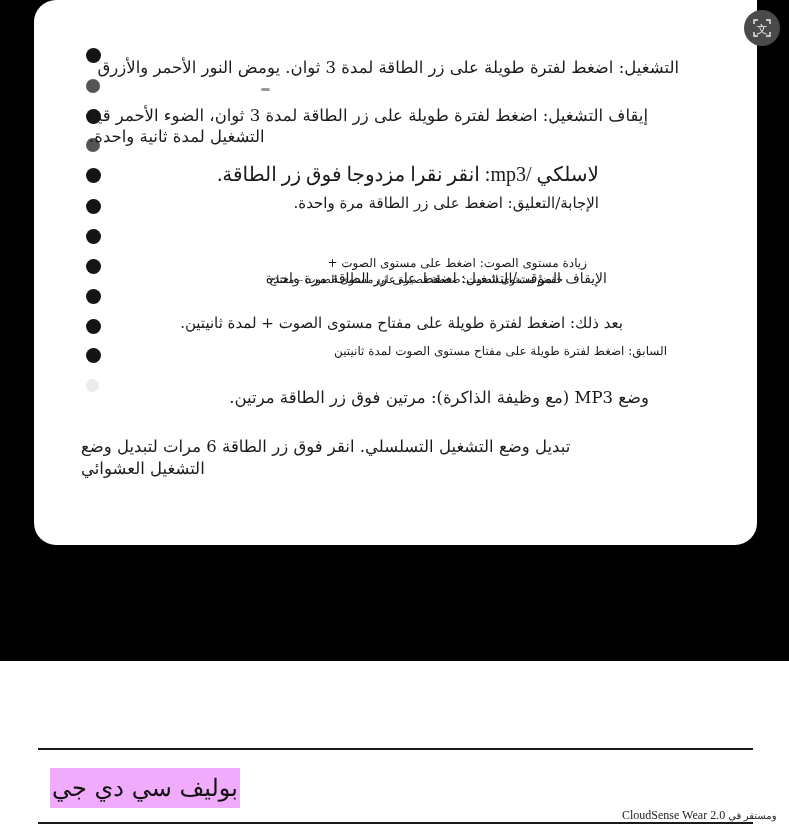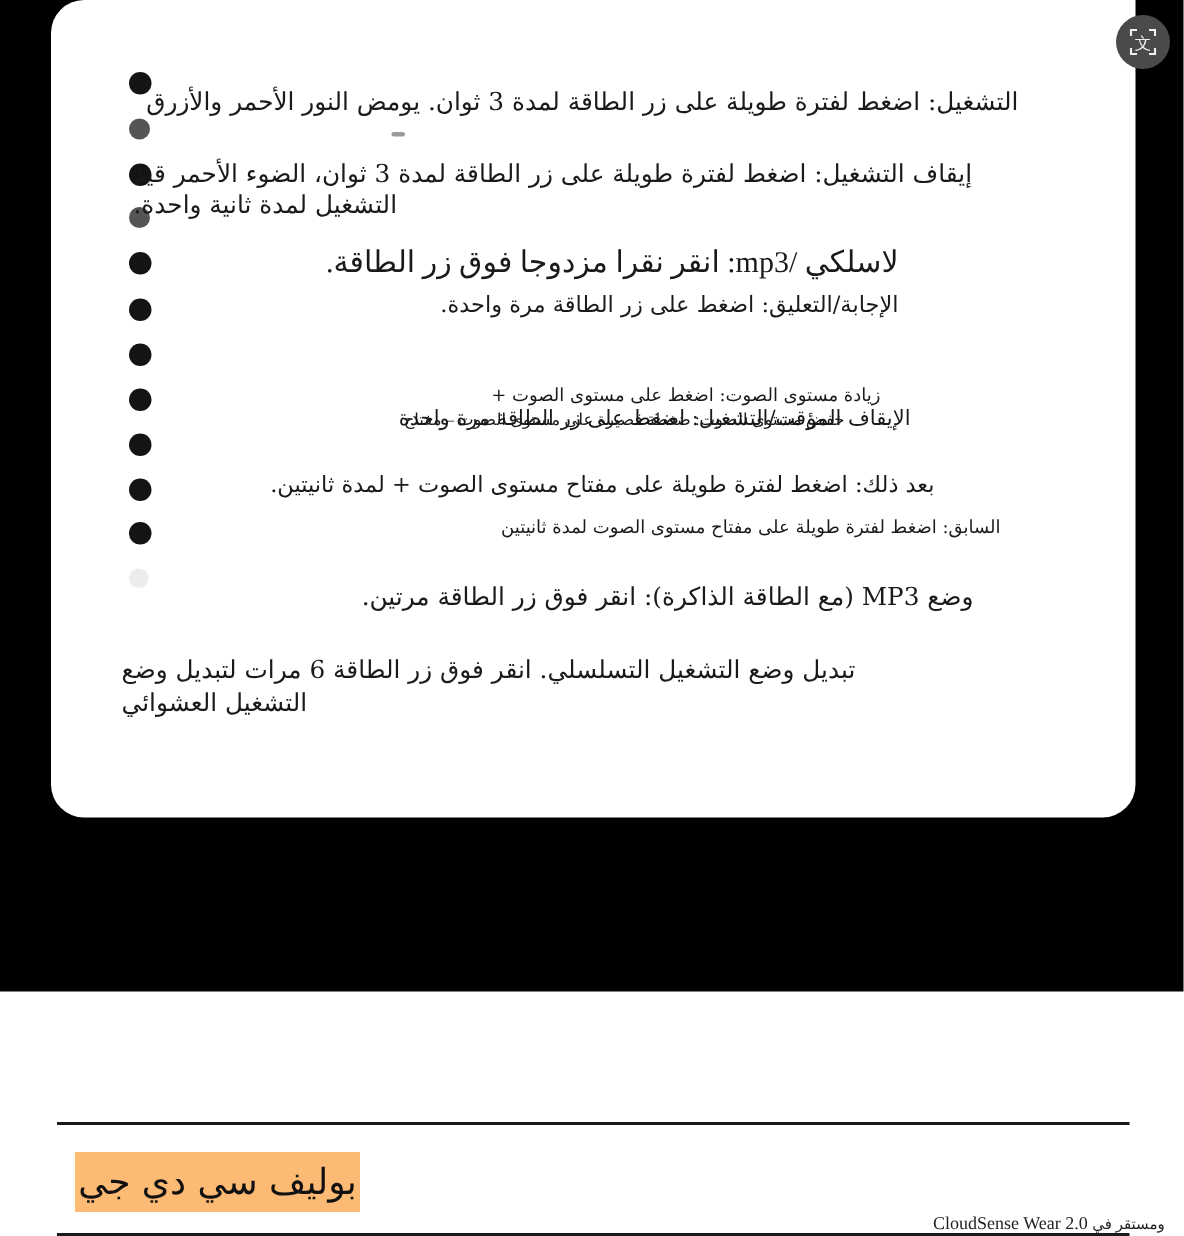--- a/index.html
+++ b/index.html
@@ -52,21 +52,21 @@
       width: 9px; height: 3px; background: #9a9a9a; border-radius: 2px;
     }
 
     .footer-rule {
       position: absolute; left: 38px; width: 715px; height: 2px;
       background: #1a1a1a;
     }
     .footer-left {
       position: absolute; left: 50px; top: 768px;
       width: 190px; height: 40px;
-      background: #fdba74;
+      background: #f0abfc;
       direction: rtl; text-align: center;
       font-size: 24px; color: #111;
       line-height: 40px;
       font-family: "DejaVu Serif", "Liberation Serif", serif;
     }
     .footer-right {
       position: absolute; left: 622px; top: 808px;
       width: 160px; height: 30px;
       direction: ltr; text-align: left;
       font-size: 12px; color: #222;
@@ -120,21 +120,21 @@
 <div class="line" style="right:182px; top:227px; font-size:14px;margin-top:43px;">الإيقاف المؤقت/التشغيل: اضغط على زر الطاقة مرة واحدة</div>
 
 <div class="line" style="right:202px; top:256px; font-size:12px;">زيادة مستوى الصوت: اضغط على مستوى الصوت +</div>
 
 <div class="line" style="right:226px; top:273px; font-size:11px;font-family:Liberation Serif, serif;">خفض مستوى الصوت: ضغطة قصيرة على مستوى الصوت – مفتاح</div>
 
 <div class="line" style="right:166px; top:314px; font-size:15px;">بعد ذلك: اضغط لفترة طويلة على مفتاح مستوى الصوت + لمدة ثانيتين.</div>
 
 <div class="line" style="right:122px; top:344px; font-size:12px;">السابق: اضغط لفترة طويلة على مفتاح مستوى الصوت لمدة ثانيتين</div>
 
-<div class="line" style="right:140px; top:388px; font-size:16.5px;">وضع MP3 (مع الطاقة الذاكرة): انقر فوق زر الطاقة مرتين.</div>
+<div class="line" style="right:140px; top:388px; font-size:16.5px;">وضع MP3 (مع وظيفة الذاكرة): مرتين فوق زر الطاقة مرتين.</div>
 
 <div class="line wrap" style="right:168px; top:436px; width:540px; font-size:16.5px; line-height:22px;">تبديل وضع التشغيل التسلسلي. انقر فوق زر الطاقة 6 مرات لتبديل وضع التشغيل العشوائي</div>
 
 <div class="footer-rule" style="top:748px;"></div>
 
 <div class="footer-left">بوليف سي دي جي</div>
 
 <div class="footer-right">
   <span>CloudSense Wear 2.0</span>
   <span style="font-size:10px;">ومستقر في</span>

